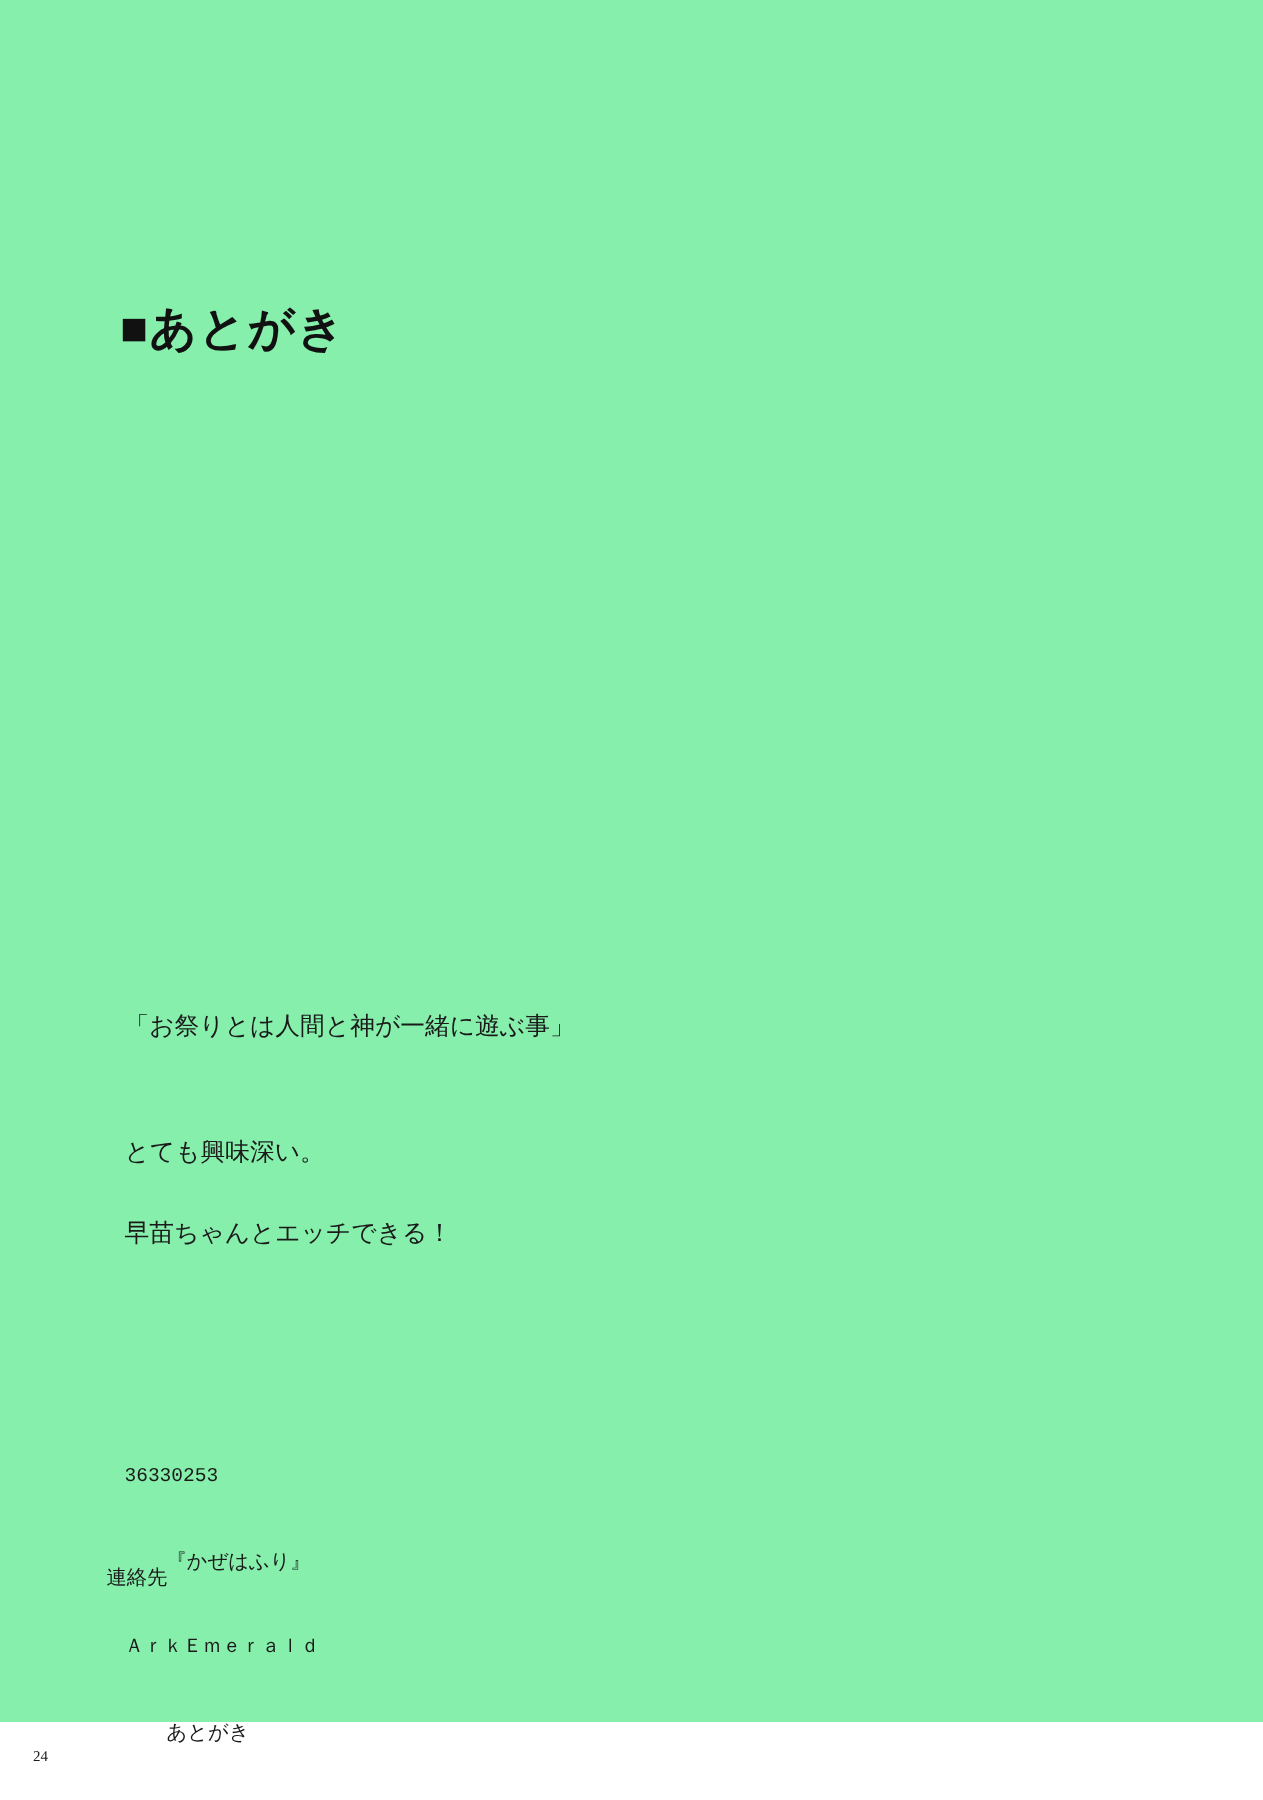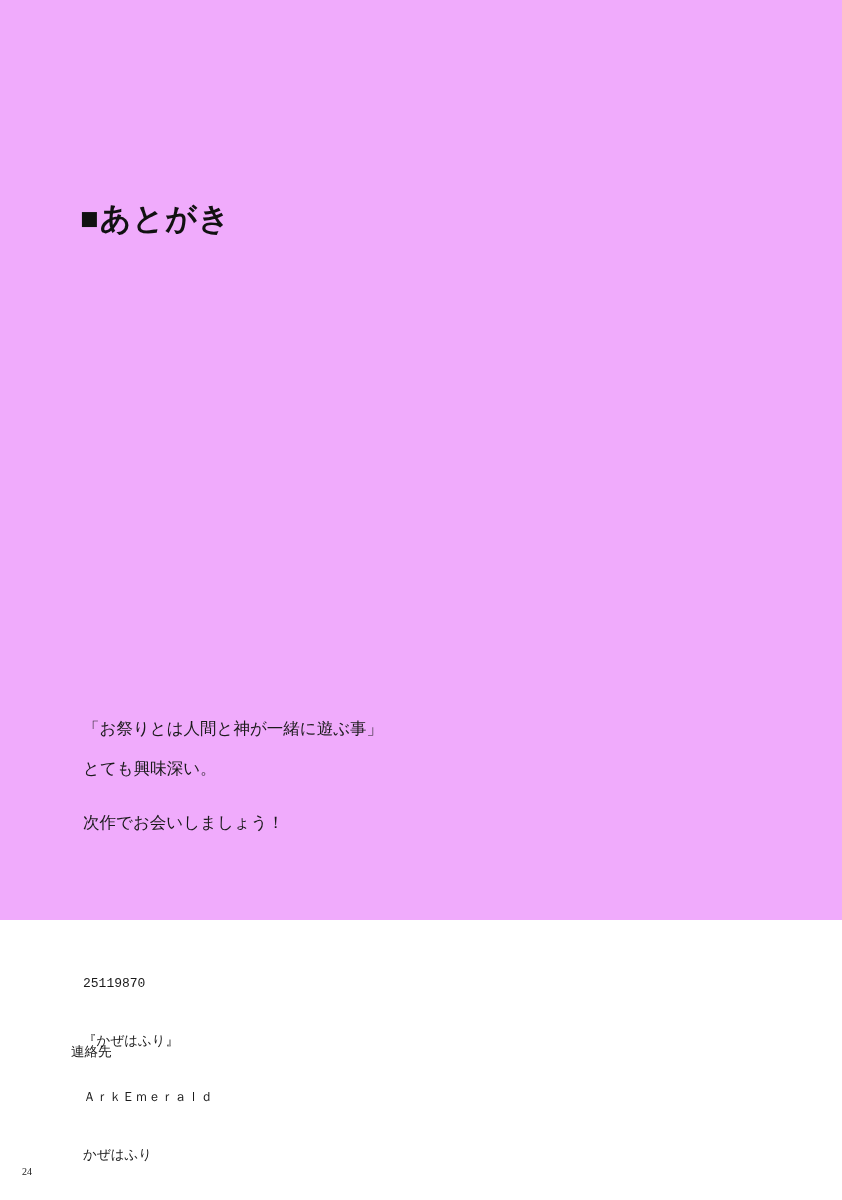--- a/index.html
+++ b/index.html
@@ -14,22 +14,22 @@
     font-family: "Liberation Sans", sans-serif;
     color: #1a1a1a;
     overflow: hidden;
   }
 
   .page {
     position: absolute;
     top: 0;
     left: 0;
     width: 842px;
-    height: 920px;
-    background: #f0abfc;
+    height: 1148px;
+    background: #86efac;
   }
 
   .afterword-heading {
     position: absolute;
     left: 80px;
     top: 198px;
     font-size: 31px;
     font-weight: bold;
     letter-spacing: 1px;
     color: #111111;
@@ -40,38 +40,39 @@
     position: absolute;
     left: 83px;
     font-size: 16.5px;
     line-height: 25.5px;
     color: #1a1a1a;
     white-space: pre-wrap;
   }
 
   .block-main   { top: 300px; }
   .block-second { top: 626px; }
-  .block-quote  { top: 716px; text-align: right; }
+  .block-quote  { top: 672px; text-align: right; }
   .block-note   { top: 756px; }
   .block-close  { top: 810px; }
 
   .colophon {
     position: absolute;
     left: 83px;
     top: 936px;
     font-family: "Liberation Mono", monospace;
     font-size: 13px;
     line-height: 19px;
     color: #1a1a1a;
     white-space: pre-wrap;
   }
 
   .colophon .jp {
     font-family: "Liberation Sans", sans-serif;
     font-size: 13.5px;
+    margin-left: 28px;
   }
 
   .contact {
     position: absolute;
     left: 71px;
     top: 1042px;
     font-size: 13.5px;
     line-height: 19px;
     color: #1a1a1a;
     text-align: right;
@@ -101,27 +102,27 @@
 <div class="page">
 
   <div class="afterword-heading">■あとがき</div>
 
 
 
   <div class="body-block block-quote">「お祭りとは人間と神が一緒に遊ぶ事」</div>
 
   <div class="body-block block-note">とても興味深い。</div>
 
-  <div class="body-block block-close">次作でお会いしましょう！</div>
+  <div class="body-block block-close">早苗ちゃんとエッチできる！</div>
 
   <div class="colophon">
-    <div>25119870</div>
+    <div>36330253</div>
     <div class="jp">『かぜはふり』</div>
     <div>ＡｒｋＥｍｅｒａｌｄ</div>
-    <div class="jp">かぜはふり</div>
+    <div class="jp">あとがき</div>
   </div>
 
   <div class="contact">
     <div>連絡先</div>
   </div>
 
   <div class="page-number">24</div>
 
 </div>
 

